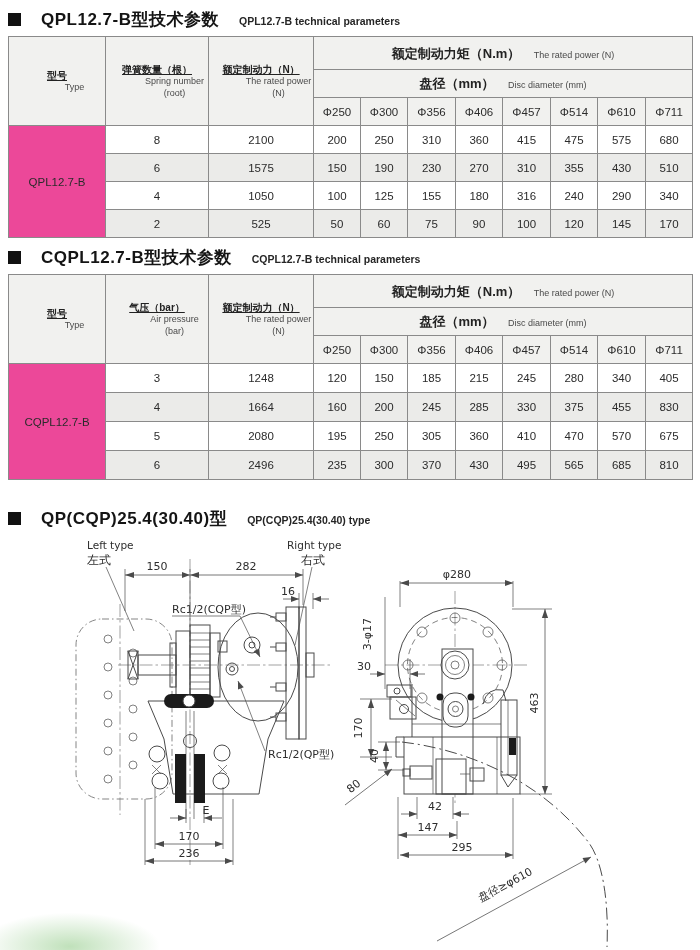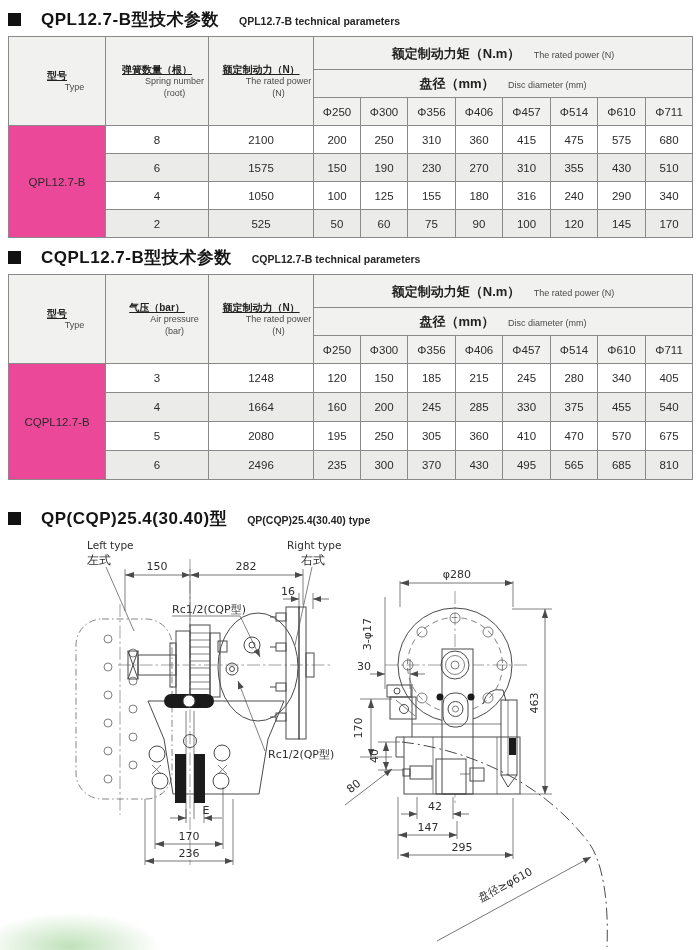--- a/index.html
+++ b/index.html
@@ -228,21 +228,21 @@
       <tr>
         <td>4</td>
         <td>1664</td>
         <td>160</td>
         <td>200</td>
         <td>245</td>
         <td>285</td>
         <td>330</td>
         <td>375</td>
         <td>455</td>
-        <td>540</td>
+        <td>830</td>
       </tr>
       <tr>
         <td>5</td>
         <td>2080</td>
         <td>195</td>
         <td>250</td>
         <td>305</td>
         <td>360</td>
         <td>410</td>
         <td>470</td>

